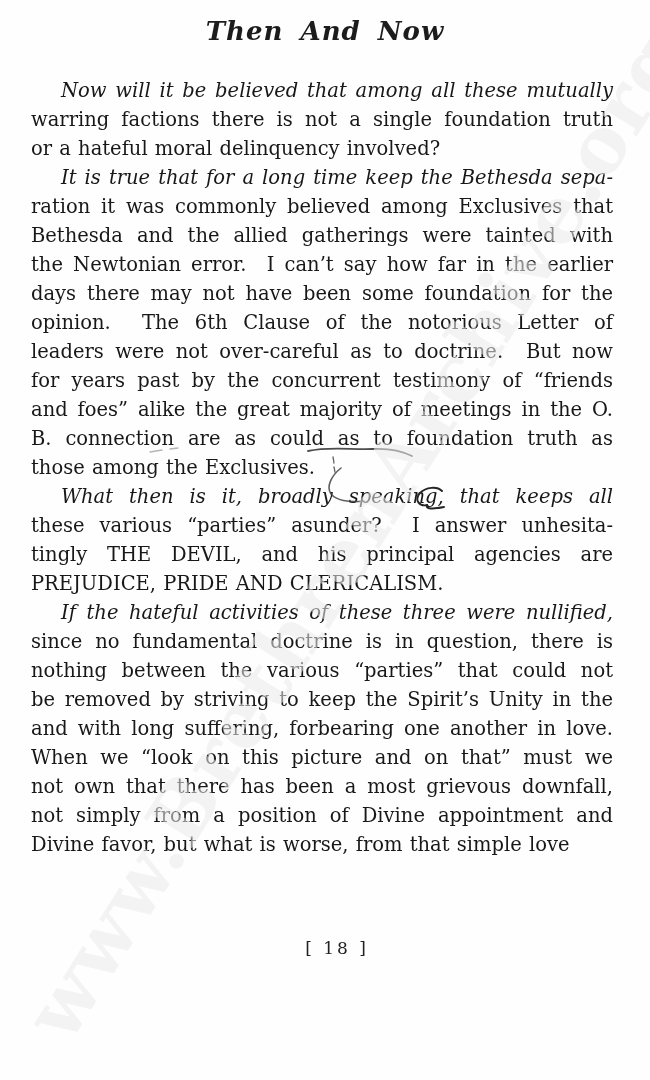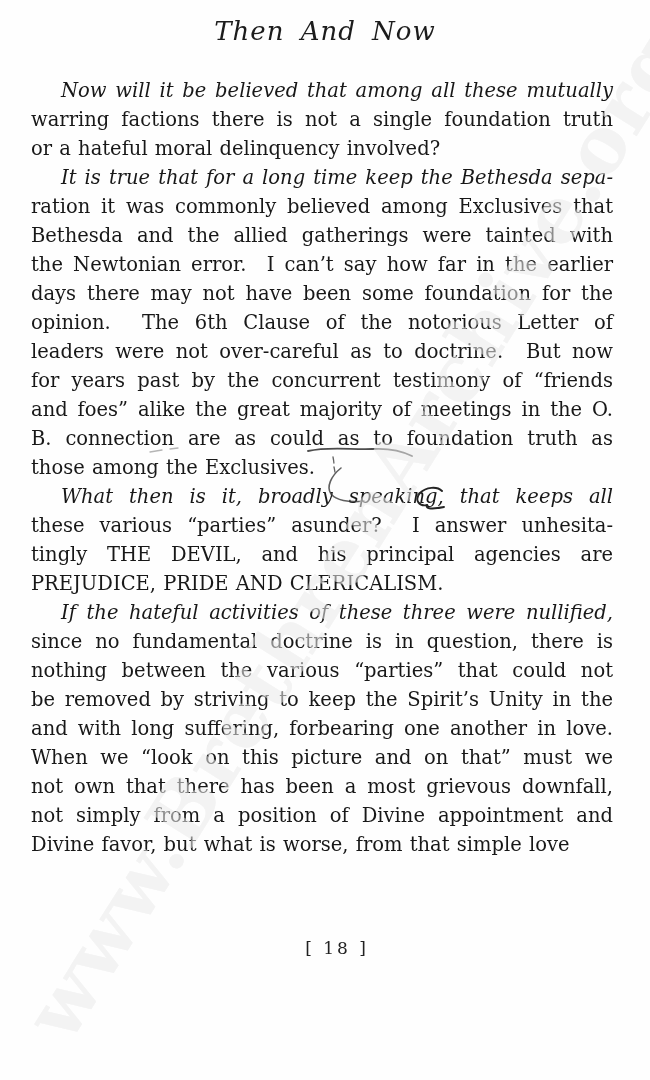--- a/index.html
+++ b/index.html
@@ -32,21 +32,21 @@
   .watermark.front { color: rgba(255,255,255,0.5); z-index: 4; }
 
   .title {
     position: absolute;
     top: 16px;
     left: 0;
     width: 100%;
     margin: 0;
     text-align: center;
     font-style: italic;
-    font-weight: normal;
+    font-weight: bold;
     font-size: 26px;
     letter-spacing: 1px;
     word-spacing: 7px;
     color: #1c1c1c;
     z-index: 2;
   }
   .body-text {
     position: absolute;
     top: 76px;
     left: 31px;

